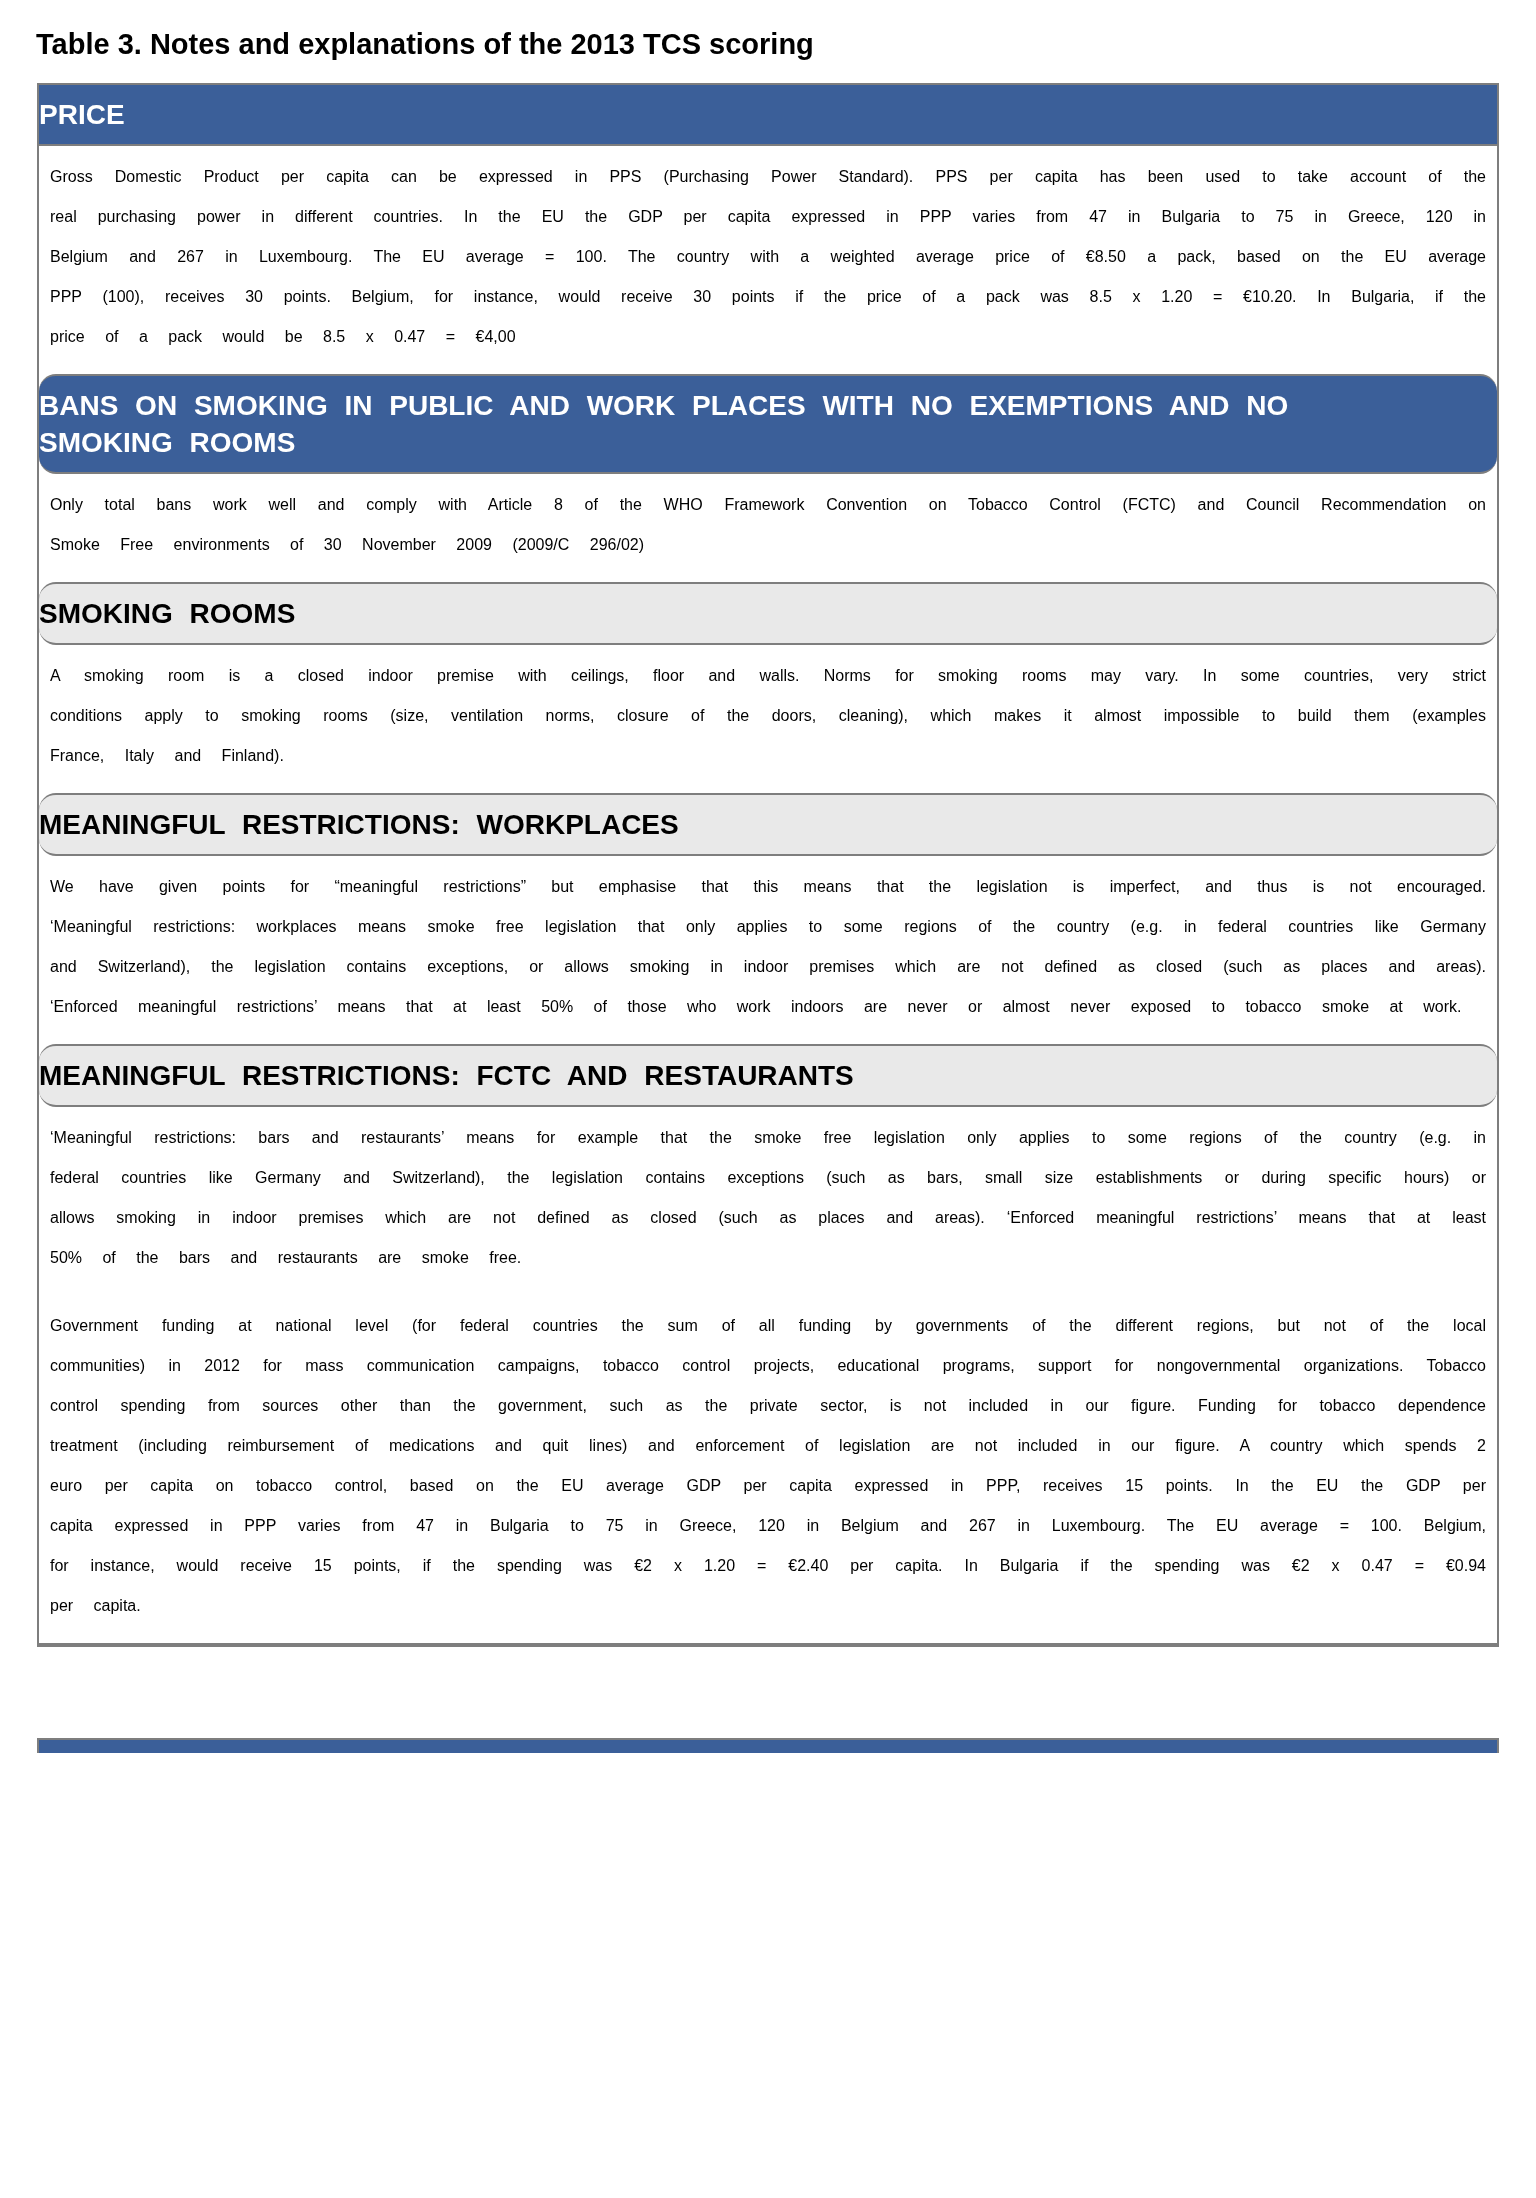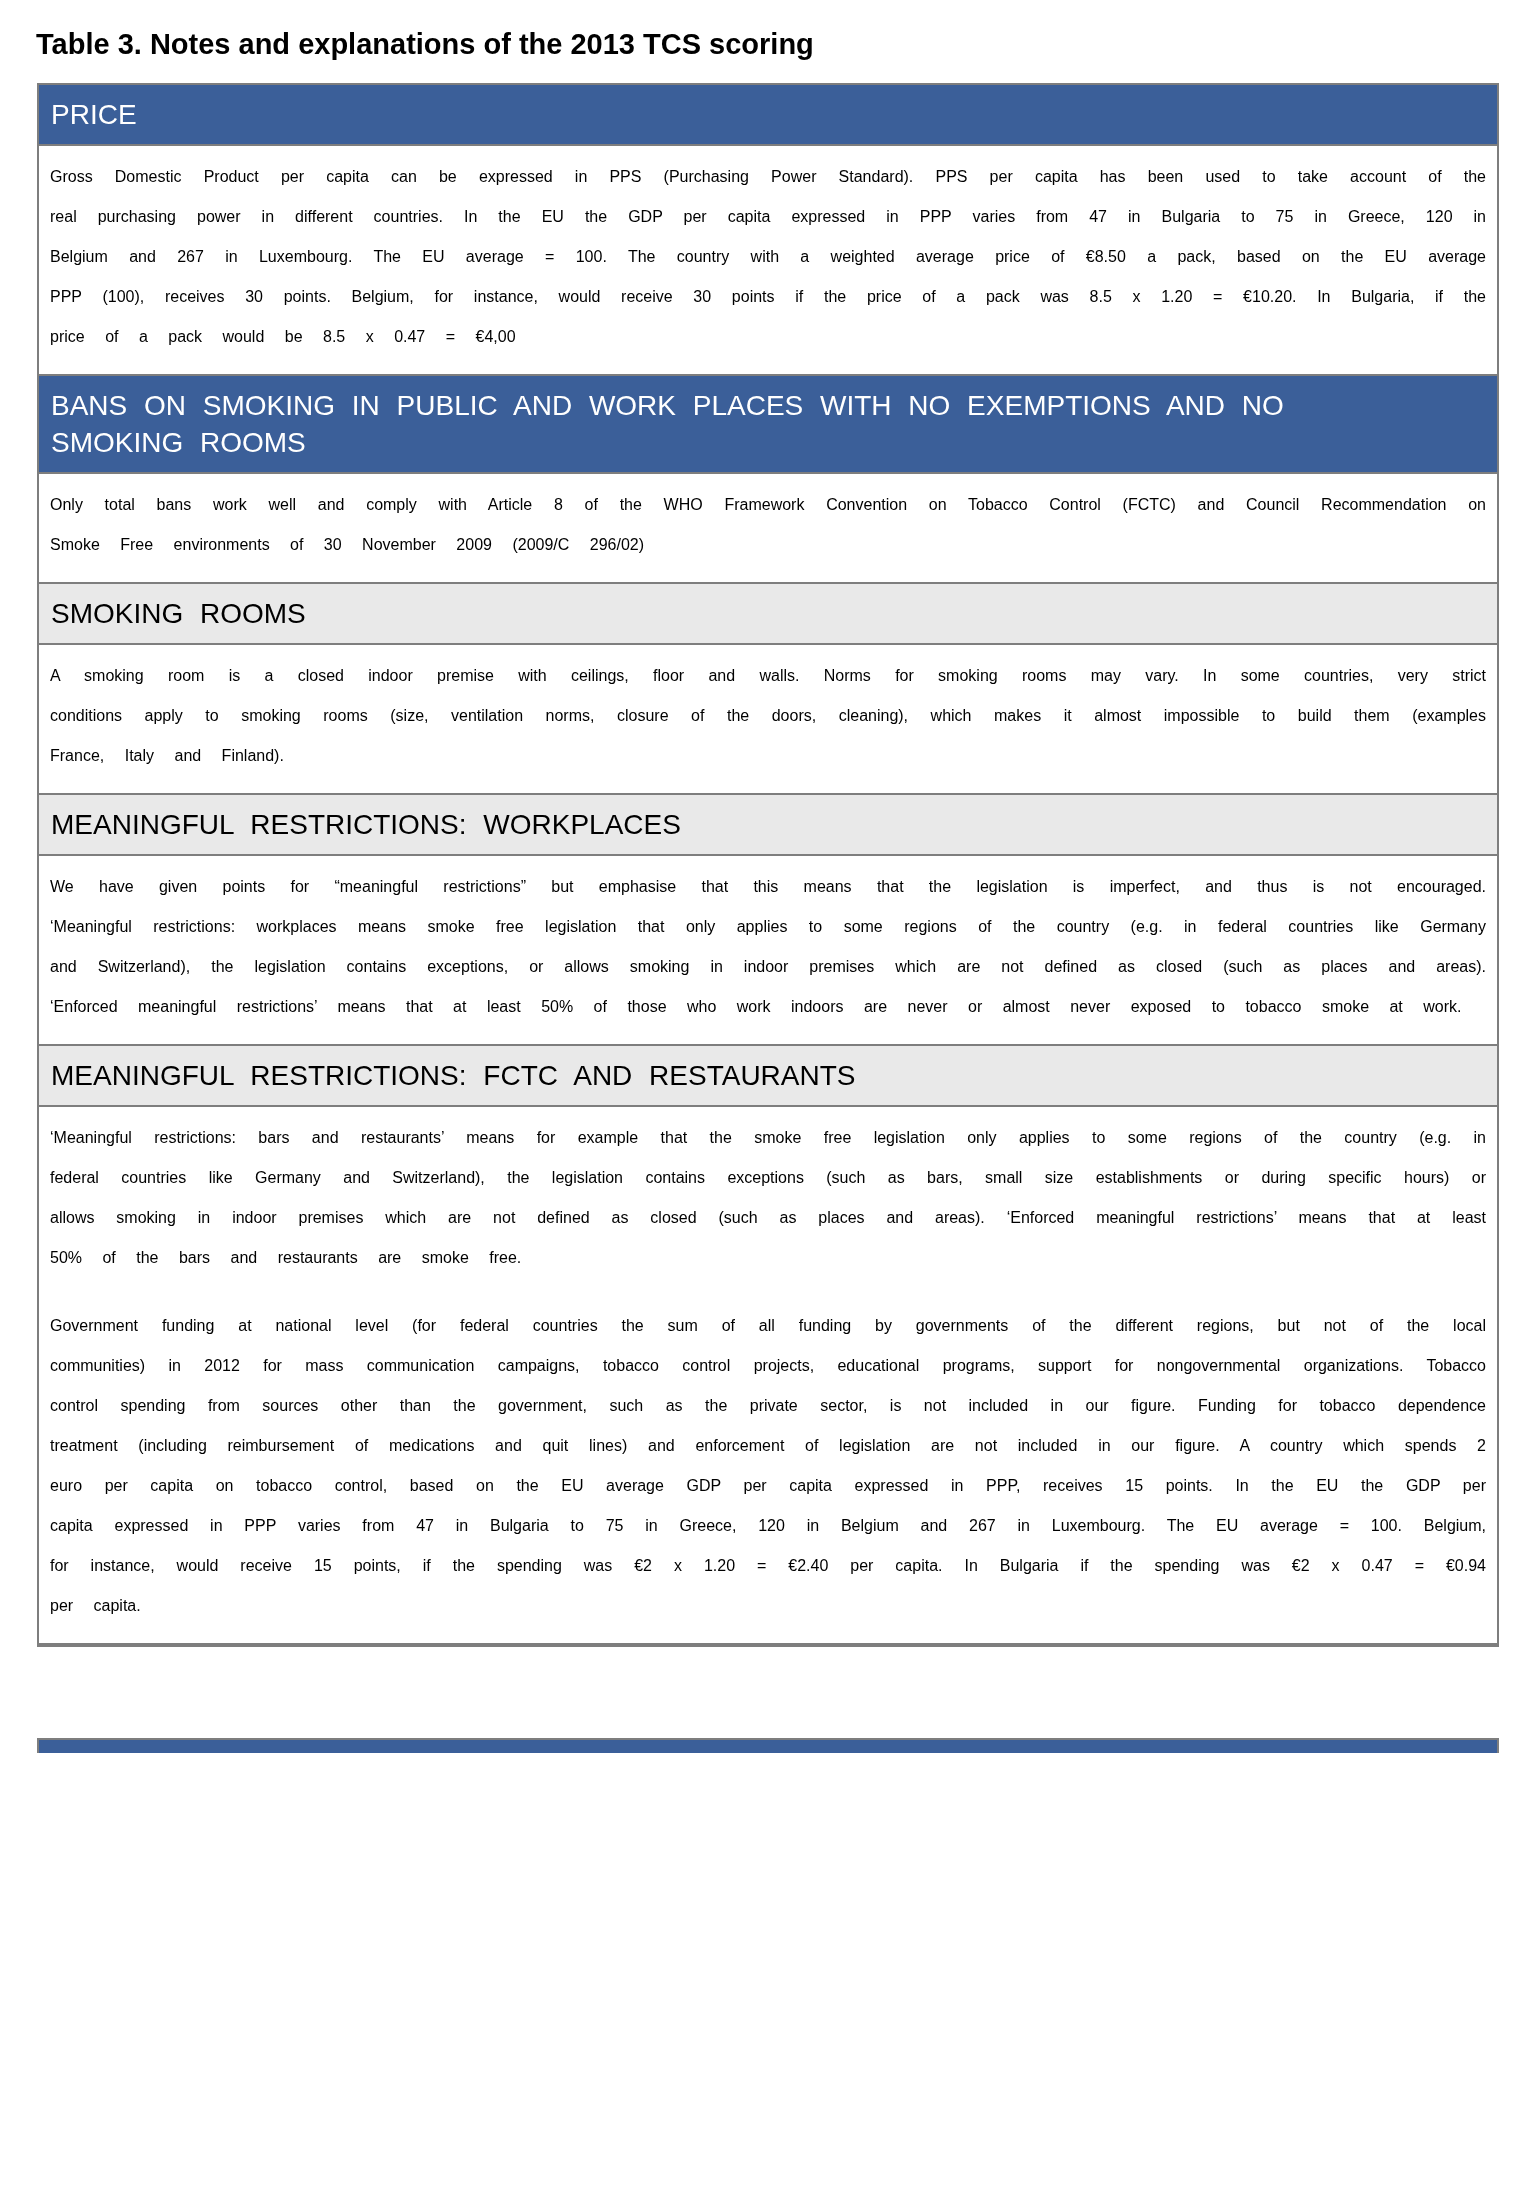--- a/index.html
+++ b/index.html
@@ -13,25 +13,25 @@
     margin:0;padding:28px 0 22px 36px;
     font-size:29px;font-weight:bold;color:#000;
   }
   .tcs-table{
     margin-left:37px;width:1462px;box-sizing:border-box;
     border:2px solid var(--border,#7E7E7E);
     border-bottom-width:4px;
   }
   .row{box-sizing:border-box;}
   .hdr{
-    font-weight:normal;font-size:28px;line-height:37px;
-    padding:11px 12px;white-space:pre-line;word-spacing:9px;
+    font-weight:bold;font-size:28px;line-height:37px;
+    padding:11px 0;white-space:pre-line;word-spacing:9px;
     border-bottom:2px solid var(--border,#7E7E7E);
   }
-  .section + .section .hdr{border-top:2px solid var(--border,#7E7E7E);}
+  .section + .section .hdr{border-top:2px solid var(--border,#7E7E7E);border-radius:17px;}
   .hdr.blue{background:var(--header-blue,#3B5F99);color:#fff;}
   .hdr.gray{background:var(--header-gray,#E9E9E9);color:#000;}
   .bod{
     background:#fff;font-size:16px;line-height:40px;
     padding:11px 11px 17px 11px;
     text-align:justify;word-spacing:16px;
   }
   .bottom-strip{
     position:absolute;left:37px;bottom:0;width:1462px;height:15px;
     background:var(--header-blue,#3B5F99);

